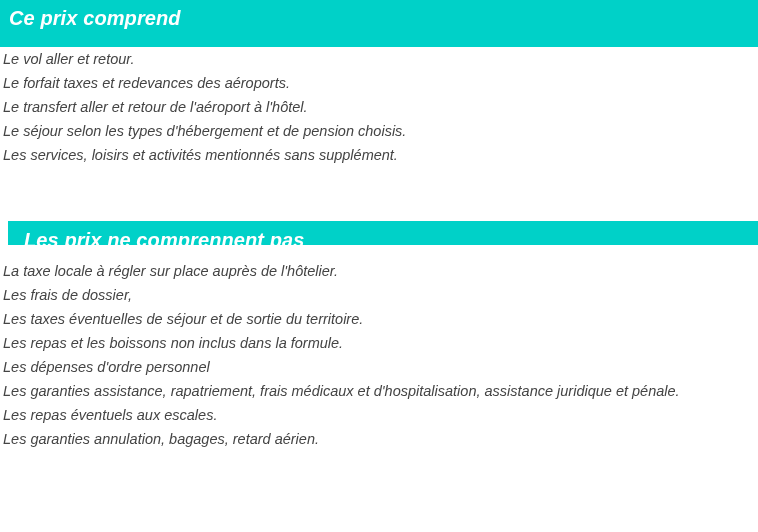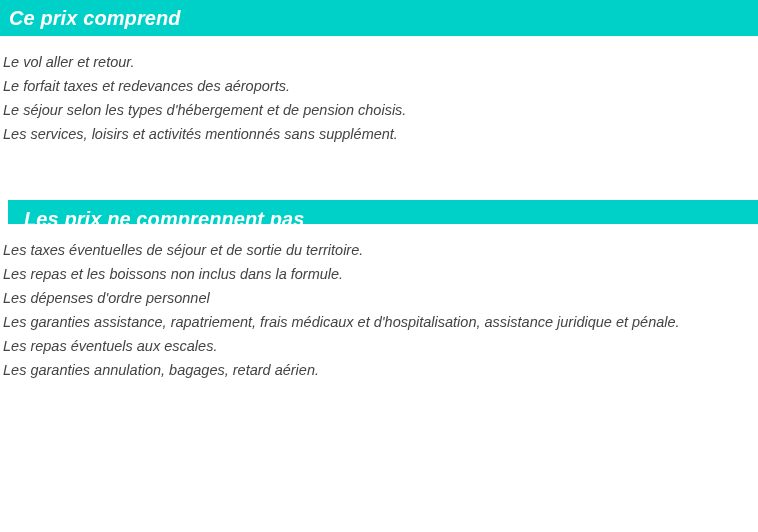--- a/index.html
+++ b/index.html
@@ -22,21 +22,21 @@
   .section-header {
     width: 758px;
     box-sizing: border-box;
     background: #00d1c8;
     color: #ffffff;
     font-family: "Liberation Sans", sans-serif;
     font-weight: bold;
     font-style: italic;
     font-size: 20px;
     line-height: 36px;
-    height: 36px;
+    height: 47px;
     letter-spacing: 0.1px;
     white-space: nowrap;
     overflow: hidden;
   }
   .section-header.first {
     padding-left: 9px;
     margin-top: 0;
   }
   .section-header.second {
     padding-left: 16px;
@@ -54,49 +54,51 @@
     font-style: italic;
     font-size: 14.5px;
     color: #444444;
     line-height: 24px;
     height: 24px;
     padding-left: 3px;
     white-space: nowrap;
     overflow: hidden;
   }
   .block-included .item-list {
-    padding-top: 14px;
   }
   .block-excluded .item-list {
     padding-top: 14px;
   }
   .gap-between {
     height: 54px;
   }
 </style>
 </head>
 <body>
 
 <div class="page">
 
   <div class="block-included">
     <div class="section-header first">Ce prix comprend</div>
     <ul class="item-list">
       <li class="list-item">Le vol aller et retour.</li>
       <li class="list-item">Le forfait taxes et redevances des aéroports.</li>
+      <li class="list-item">Le transfert aller et retour de l'aéroport à l'hôtel.</li>
       <li class="list-item">Le séjour selon les types d'hébergement et de pension choisis.</li>
       <li class="list-item">Les services, loisirs et activités mentionnés sans supplément.</li>
     </ul>
   </div>
 
   <div class="gap-between"></div>
 
   <div class="block-excluded">
     <div class="section-header second">Les prix ne comprennent pas</div>
     <ul class="item-list">
+      <li class="list-item">La taxe locale à régler sur place auprès de l'hôtelier.</li>
+      <li class="list-item">Les frais de dossier,</li>
       <li class="list-item">Les taxes éventuelles de séjour et de sortie du territoire.</li>
       <li class="list-item">Les repas et les boissons non inclus dans la formule.</li>
       <li class="list-item">Les dépenses d'ordre personnel</li>
       <li class="list-item">Les garanties assistance, rapatriement, frais médicaux et d'hospitalisation, assistance juridique et pénale.</li>
       <li class="list-item">Les repas éventuels aux escales.</li>
       <li class="list-item">Les garanties annulation, bagages, retard aérien.</li>
     </ul>
   </div>
 
 </div>

